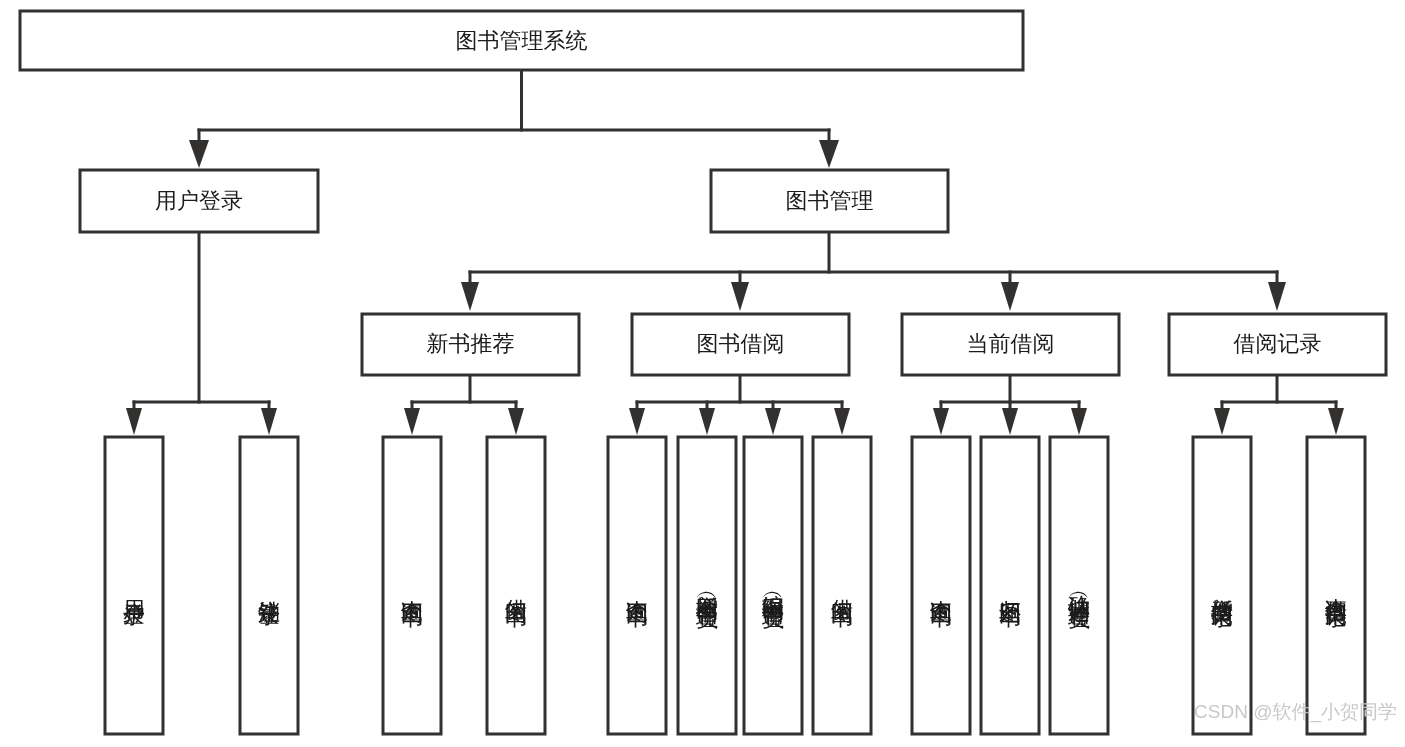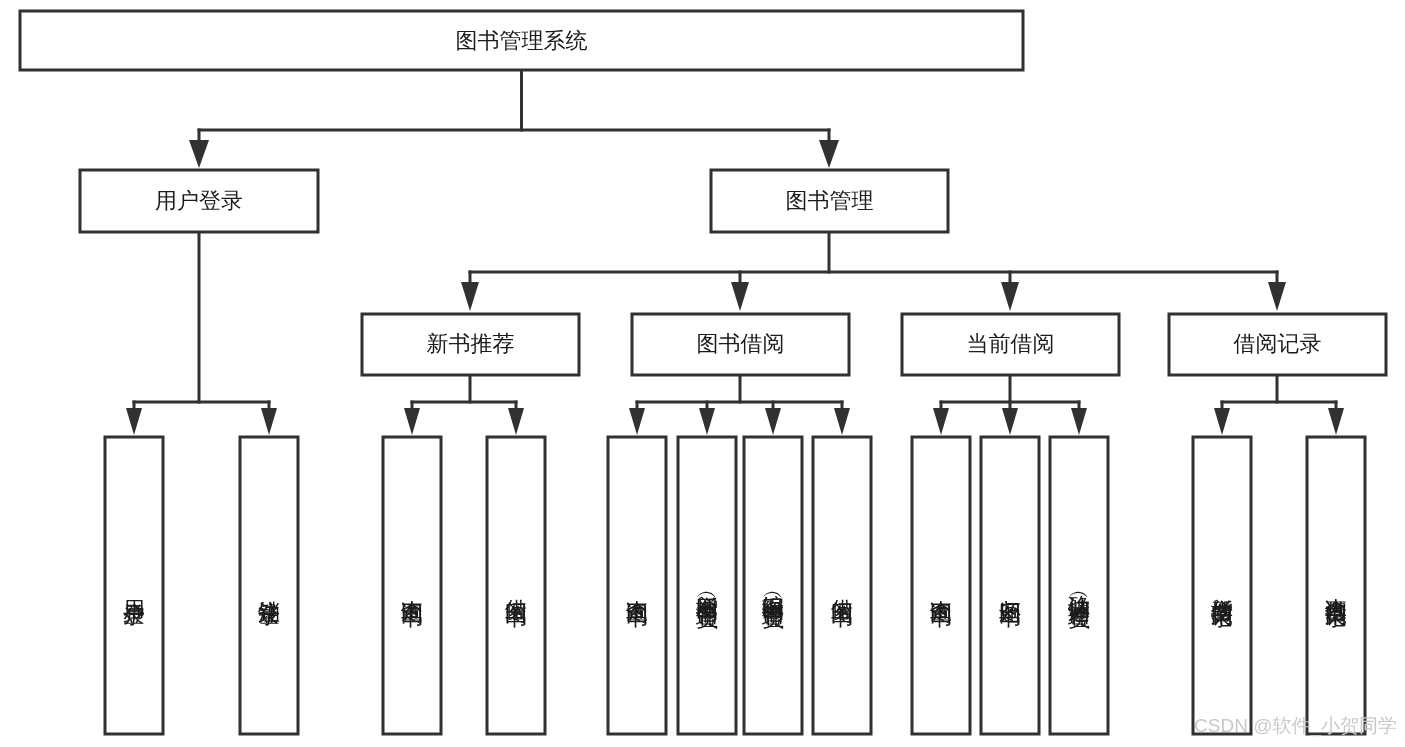--- a/index.html
+++ b/index.html
@@ -60,21 +60,21 @@
     letter-spacing: 2px;
     display: flex;
     align-items: center;
     justify-content: center;
     white-space: nowrap;
     user-select: none;
   }
   .watermark {
     position: absolute;
     right: 8px;
-    bottom: 8px;
+    bottom: 22px;
     font-family: "Liberation Sans", "DejaVu Sans", sans-serif;
     font-size: 19px;
     color: #c9c9c9;
     white-space: nowrap;
     user-select: none;
   }
 </style>
 </head>
 <body>
 

